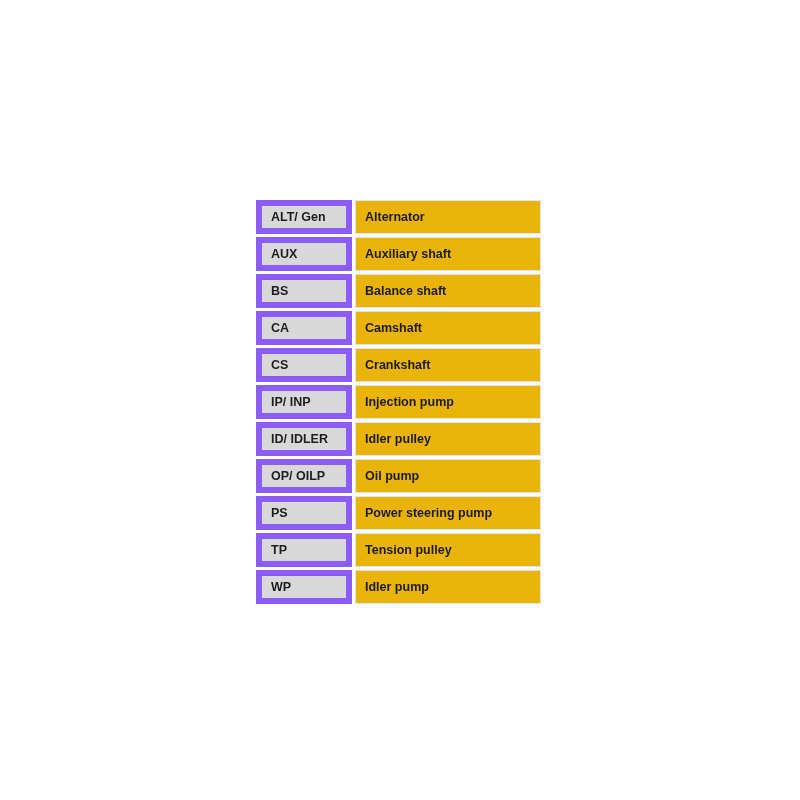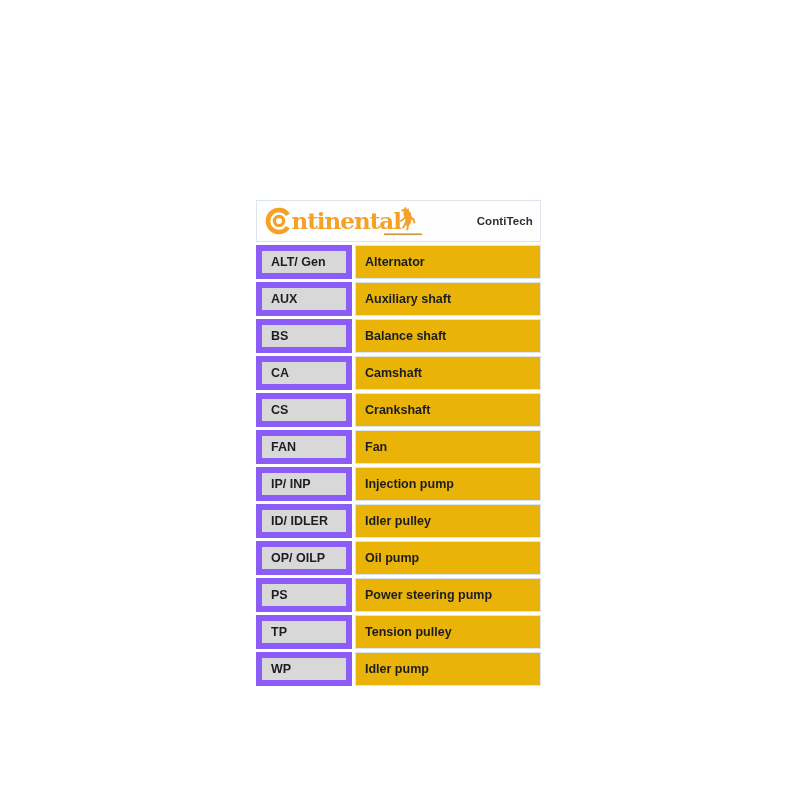--- a/index.html
+++ b/index.html
@@ -81,74 +81,40 @@
     white-space: nowrap;
   }
 </style>
 </head>
 <body>
 
 <div class="canvas" style="--brand_orange: #F5A126; --underline: #CF9540; --abbr_cell_bg: #D8D8D8; --cell_border: #DCE4ED; --text: #1B1D20; --page_bg: #FFFFFF;">
   <div class="legend-wrap">
     <table class="legend">
       <tbody>
-        <tr>
-          <td class="header-cell" colspan="2">
-            <div class="hdr-inner">
-              <svg class="logo-svg" width="158" height="32" viewBox="0 0 158 32" aria-hidden="true">
-
-                <path class="logo-c-arc" d="M 23.0 9.7 A 11 11 0 1 0 23.0 22.3"></path>
-                <circle class="logo-o" cx="14" cy="16" r="4.6"></circle>
-
-                <text class="logo-text" x="26.5" y="24">ntinental</text>
-
-                <g transform="translate(133,1) scale(0.95)">
-                  <path class="logo-horse" d="M7.8 0.6 L6.4 3.0 L3.2 4.2 L4.0 5.8 L6.2 5.6
-                           C5.4 7.8 5.6 9.6 6.8 11.2
-                           C5.6 12.6 3.8 14.2 1.8 15.2 L2.6 16.8
-                           C4.6 16.0 6.4 14.8 7.6 13.2
-                           C8.0 15.4 7.4 17.6 6.2 19.6
-                           L4.2 23.0 L6.0 23.8 L8.2 20.2
-                           L9.4 20.8 L8.6 25.4 L10.6 25.4 L11.6 20.2
-                           C13.4 18.6 14.2 16.4 13.8 14.0
-                           L15.8 15.4 L16.6 18.6 L18.4 18.0 L17.4 13.8
-                           L14.0 10.8
-                           C14.2 8.4 13.4 6.4 11.6 5.2
-                           L11.0 2.2 L9.2 3.6 Z"></path>
-                </g>
-                <rect class="logo-underline" x="119" y="28.4" width="38" height="1.7"></rect>
-              </svg>
-              <span class="contitech">ContiTech</span>
-            </div>
-          </td>
-        </tr>
 
       <tr>
             <td class="abbr">ALT/ Gen</td>
             <td class="desc">Alternator</td>
           </tr>
           <tr>
             <td class="abbr">AUX</td>
             <td class="desc">Auxiliary shaft</td>
           </tr>
           <tr>
             <td class="abbr">BS</td>
             <td class="desc">Balance shaft</td>
           </tr>
           <tr>
             <td class="abbr">CA</td>
             <td class="desc">Camshaft</td>
           </tr>
           <tr>
             <td class="abbr">CS</td>
             <td class="desc">Crankshaft</td>
-          </tr>
-          <tr>
-            <td class="abbr">FAN</td>
-            <td class="desc">Fan</td>
           </tr>
           <tr>
             <td class="abbr">IP/ INP</td>
             <td class="desc">Injection pump</td>
           </tr>
           <tr>
             <td class="abbr">ID/ IDLER</td>
             <td class="desc">Idler pulley</td>
           </tr>
           <tr>

